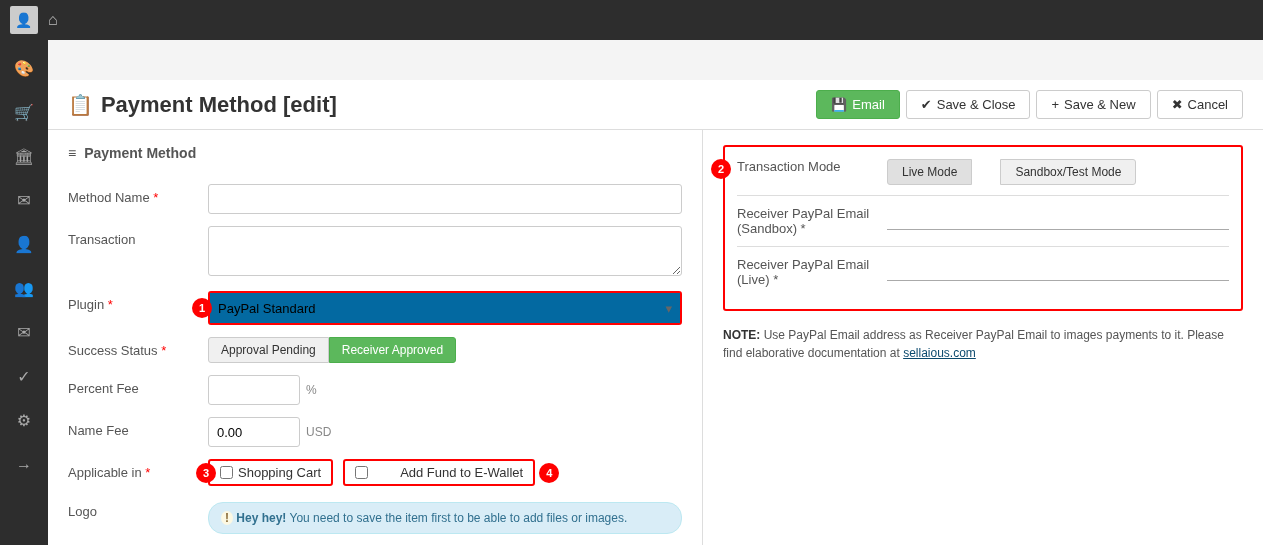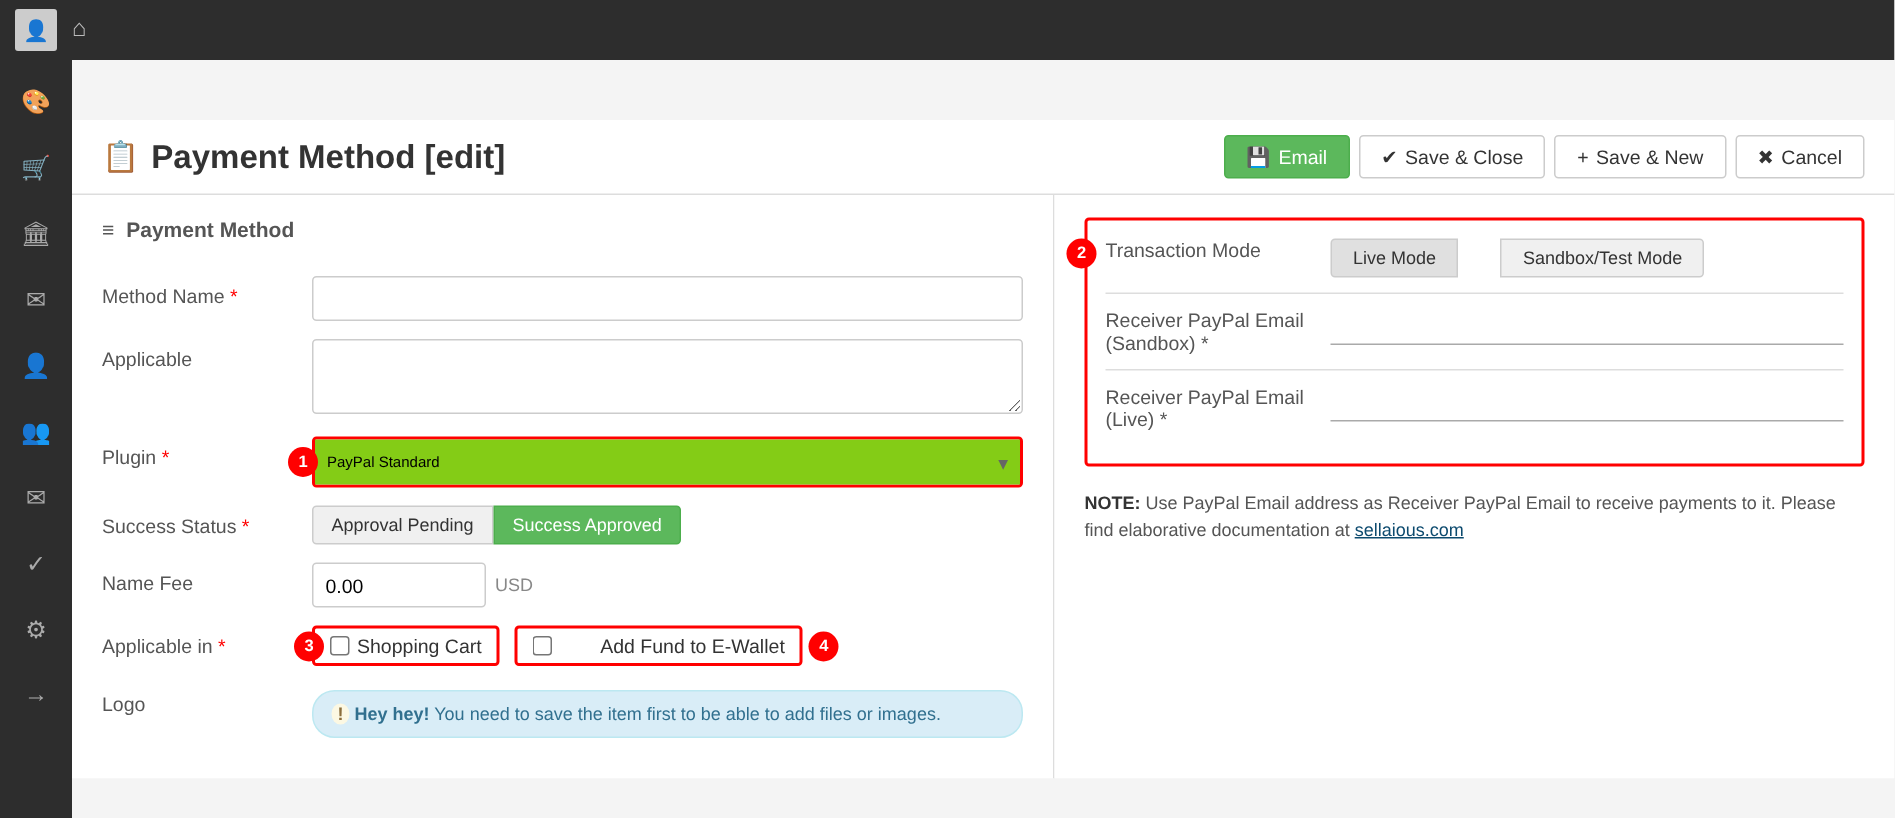--- a/index.html
+++ b/index.html
@@ -148,22 +148,22 @@
       border: 2px solid red;
       border-radius: 3px;
       display: flex;
       align-items: center;
       position: relative;
     }
     .plugin-select {
       width: 100%;
       padding: 5px 8px;
       border: none;
-      font-size: 10px;
-      background: #84cc16;
+      font-size: 13px;
+      background: #0369a1;
       height: 30px;
       outline: none;
       appearance: none;
       cursor: pointer;
     }
     .plugin-select-arrow {
       position: absolute; right: 8px;
       color: #666; pointer-events: none;
     }
     .circle-badge {
@@ -199,21 +199,21 @@
     }
 
     
     .input-with-suffix {
       display: flex; align-items: center; gap: 6px;
     }
     .suffix-label {
       color: #888; font-size: 12px;
     }
     .small-input {
-      width: 116px;
+      width: 92px;
       padding: 5px 8px;
       border: 1px solid #ccc;
       border-radius: 3px;
       font-size: 13px;
       height: 30px;
     }
 
     
     .applicable-wrap {
       display: flex; gap: 10px; align-items: center;
@@ -410,21 +410,21 @@
           <span>Method Name</span>
           <span class="required"> *</span>
         </div>
         <div class="form-control-wrap">
           <input type="text" class="form-input" value="" style="">
         </div>
       </div>
 
       <div class="form-row">
         <div class="form-label">
-          <span>Applicable</span>
+          <span>Transaction</span>
         </div>
         <div class="form-control-wrap">
           <textarea class="form-input" style=""></textarea>
         </div>
       </div>
 
       <div class="form-row">
         <div class="form-label">
           <span>Plugin</span>
           <span class="required"> *</span>
@@ -441,25 +441,36 @@
       </div>
 
       <div class="form-row">
         <div class="form-label">
           <span>Success Status</span>
           <span class="required"> *</span>
         </div>
         <div class="form-control-wrap">
           <div class="toggle-btn-group">
             <button class="toggle-btn">Approval Pending</button>
-            <button class="toggle-btn active-success">Success Approved</button>
-          </div>
-        </div>
-      </div>
-
+            <button class="toggle-btn active-success">Receiver Approved</button>
+          </div>
+        </div>
+      </div>
+
+      <div class="form-row">
+        <div class="form-label">
+          <span>Percent Fee</span>
+        </div>
+        <div class="form-control-wrap">
+          <div class="input-with-suffix">
+            <input type="text" class="small-input" value="" style="">
+            <span class="suffix-label">%</span>
+          </div>
+        </div>
+      </div>
 
       <div class="form-row">
         <div class="form-label">
           <span>Name Fee</span>
         </div>
         <div class="form-control-wrap">
           <div class="input-with-suffix">
             <input type="text" class="small-input" value="0.00" style="">
             <span class="suffix-label">USD</span>
           </div>
@@ -532,20 +543,20 @@
             <span>Receiver PayPal Email (Live)</span>
             <span class="required"> *</span>
           </div>
           <input type="text" class="paypal-input" value="" style="">
         </div>
 
       </div>
 
       <p class="note-text">
         <strong>NOTE:</strong>
-        <span> Use PayPal Email address as Receiver PayPal Email to receive payments to it. Please find elaborative documentation at </span>
+        <span> Use PayPal Email address as Receiver PayPal Email to images payments to it. Please find elaborative documentation at </span>
         <a href="#">sellaious.com</a>
       </p>
 
     </div>
 
   </div>
 </div>
 
 </body></html>

